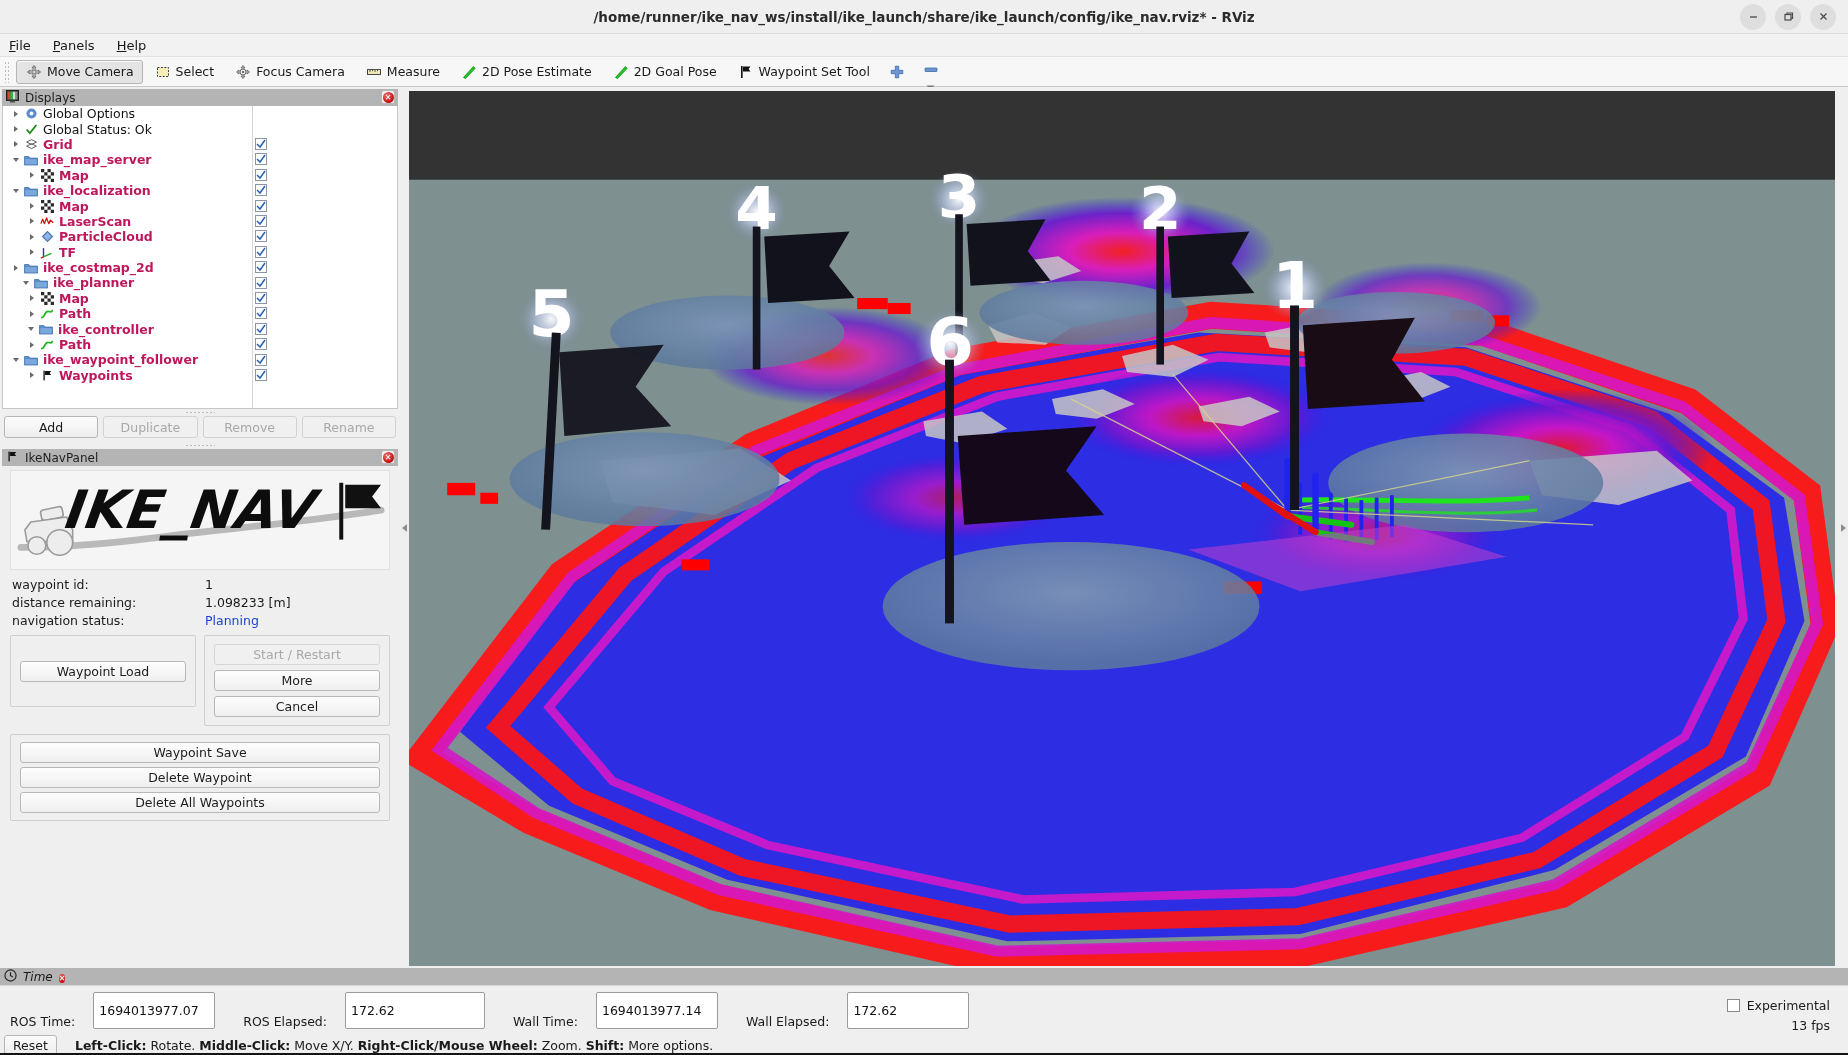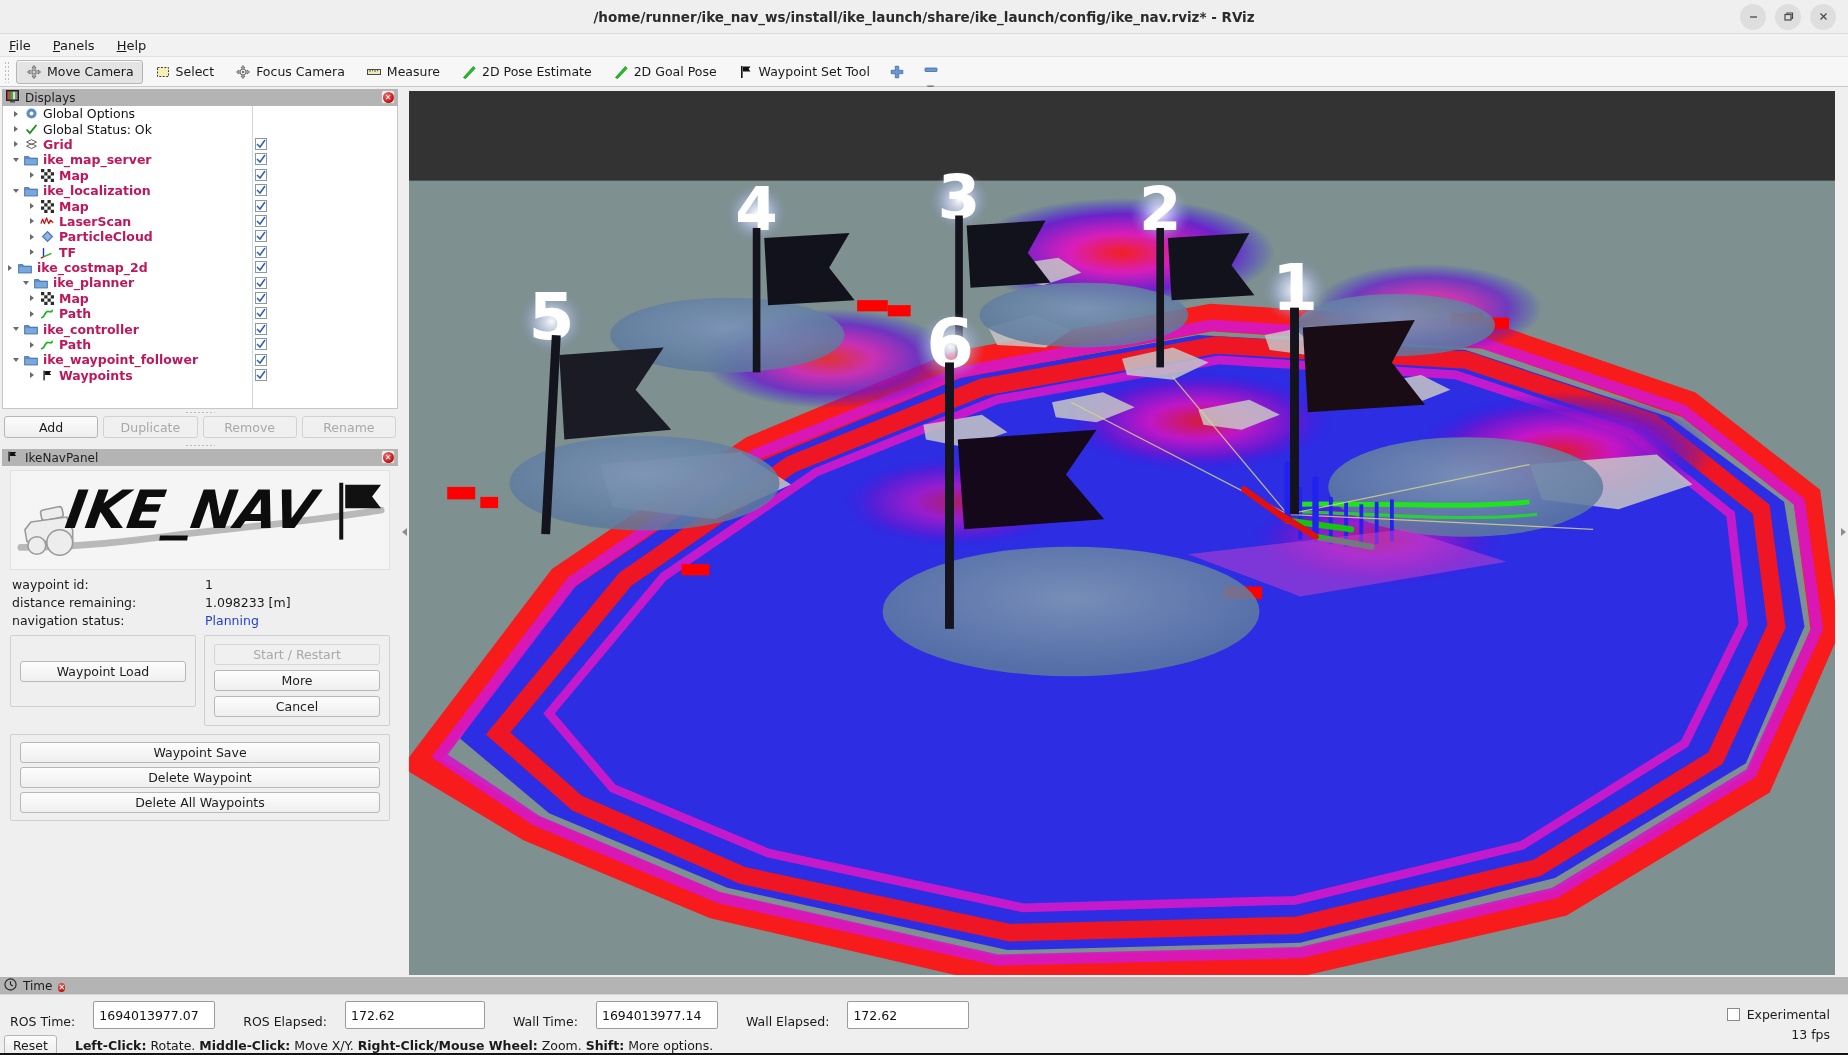--- a/index.html
+++ b/index.html
@@ -143,25 +143,25 @@
   .view3d { flex: 1; margin: 4px 4px 2px 0; position: relative; overflow: hidden;
             background: #7e9090; border: none; }
   .view3d svg { display: block; width: 100%; height: 100%; }
   .right-split { width: 9px; flex: 0 0 9px; display:flex; align-items:center; justify-content:center; background:#efefef; cursor: col-resize;}
   .right-split .bar { width: 0; height: 0; border-top: 4px solid transparent;
                  border-bottom: 4px solid transparent; border-left: 5px solid #8e8e8e; }
 
   
   .timepanel { flex: 0 0 76px; display: flex; flex-direction: column; background: #efefef; }
   .time-head { height: 17px; background: #b4b4b4; display: flex; align-items: center;
-               gap: 6px; padding: 0 4px; font-size: 12px; position: relative; }
+               gap: 6px; padding: 0 4px; font-size: 12px; position: relative; font-style: italic; }
   .time-body { flex: 1; background: #efefef; border-top: 1px solid #d5d5d5; position: relative; }
   .time-fields { display: flex; align-items: flex-end; gap: 12px; padding: 6px 0 0 10px; }
   .tf-label { font-size: 12.5px; margin-right: 6px; white-space: nowrap; }
-  .tf-input { height: 28px; border: 1px solid #9b9b9b; background: #fff; border-radius: 2px;
+  .tf-input { height: 37px; border: 1px solid #9b9b9b; background: #fff; border-radius: 2px;
               font-size: 12.5px; padding: 0 5px; color: #111; font-family: inherit;
               display: flex; align-items: center; margin-right: 16px; }
   .w122 { width: 122px; } .w140 { width: 140px; }
   .hint-row { display: flex; align-items: center; gap: 18px; padding: 6px 0 0 4px; font-size: 12.5px; }
   .reset-btn { height: 20px; padding: 0 8px; font-size: 12.5px; cursor: pointer;
                background: linear-gradient(#fcfcfc, #ededed); border: 1px solid #b6b6b6;
                border-radius: 3px; display: flex; align-items: center; }
   .hint-text b { font-weight: bold; }
   .exp-box { position: absolute; right: 18px; top: 12px; display: flex; align-items: center; gap: 7px; font-size: 12.5px; }
   .exp-check { width: 13px; height: 13px; border: 1px solid #8a8a8a; background: #fff; cursor: pointer; }
@@ -518,21 +518,21 @@
             </svg>
           </span>
           <span class="tlabel blue">TF</span>
           <span class="tcheck">
             <svg width="10" height="10" viewBox="0 0 10 10">
                 <path d="M1 5 L4 8 L9 1" fill="none" stroke="#2b5fb8" stroke-width="1.5"></path>
               </svg>
           </span>
         </div>
 
-        <div class="tree-row" style="text-align:right;">
+        <div class="tree-row" style="padding-left:6px;text-align:right;">
           <span class="tw">
               <span class="arrow-r"></span>
             </span>
           <span class="ticon">
             <svg width="14" height="12" viewBox="0 0 16 13">
               <path d="M0.5 2.5 h5 l1.5 1.8 h8.5 v8 h-15 z" fill="#5b8bc9" stroke="#3a6ba8" stroke-width="0.8"></path>
               <rect x="1.5" y="5.5" width="13" height="6" fill="#7aa8dd"></rect>
             </svg>
           </span>
           <span class="tlabel blue">ike_costmap_2d</span>
@@ -598,21 +598,21 @@
             </svg>
           </span>
           <span class="tlabel blue">Path</span>
           <span class="tcheck">
             <svg width="10" height="10" viewBox="0 0 10 10">
                 <path d="M1 5 L4 8 L9 1" fill="none" stroke="#2b5fb8" stroke-width="1.5"></path>
               </svg>
           </span>
         </div>
 
-        <div class="tree-row" style="padding-left:6px;">
+        <div class="tree-row" style="padding-left:21px;">
           <span class="tw">
               <span class="arrow-d"></span>
             </span>
           <span class="ticon">
             <svg width="14" height="12" viewBox="0 0 16 13">
               <path d="M0.5 2.5 h5 l1.5 1.8 h8.5 v8 h-15 z" fill="#5b8bc9" stroke="#3a6ba8" stroke-width="0.8"></path>
               <rect x="1.5" y="5.5" width="13" height="6" fill="#7aa8dd"></rect>
             </svg>
           </span>
           <span class="tlabel blue">ike_controller</span>

